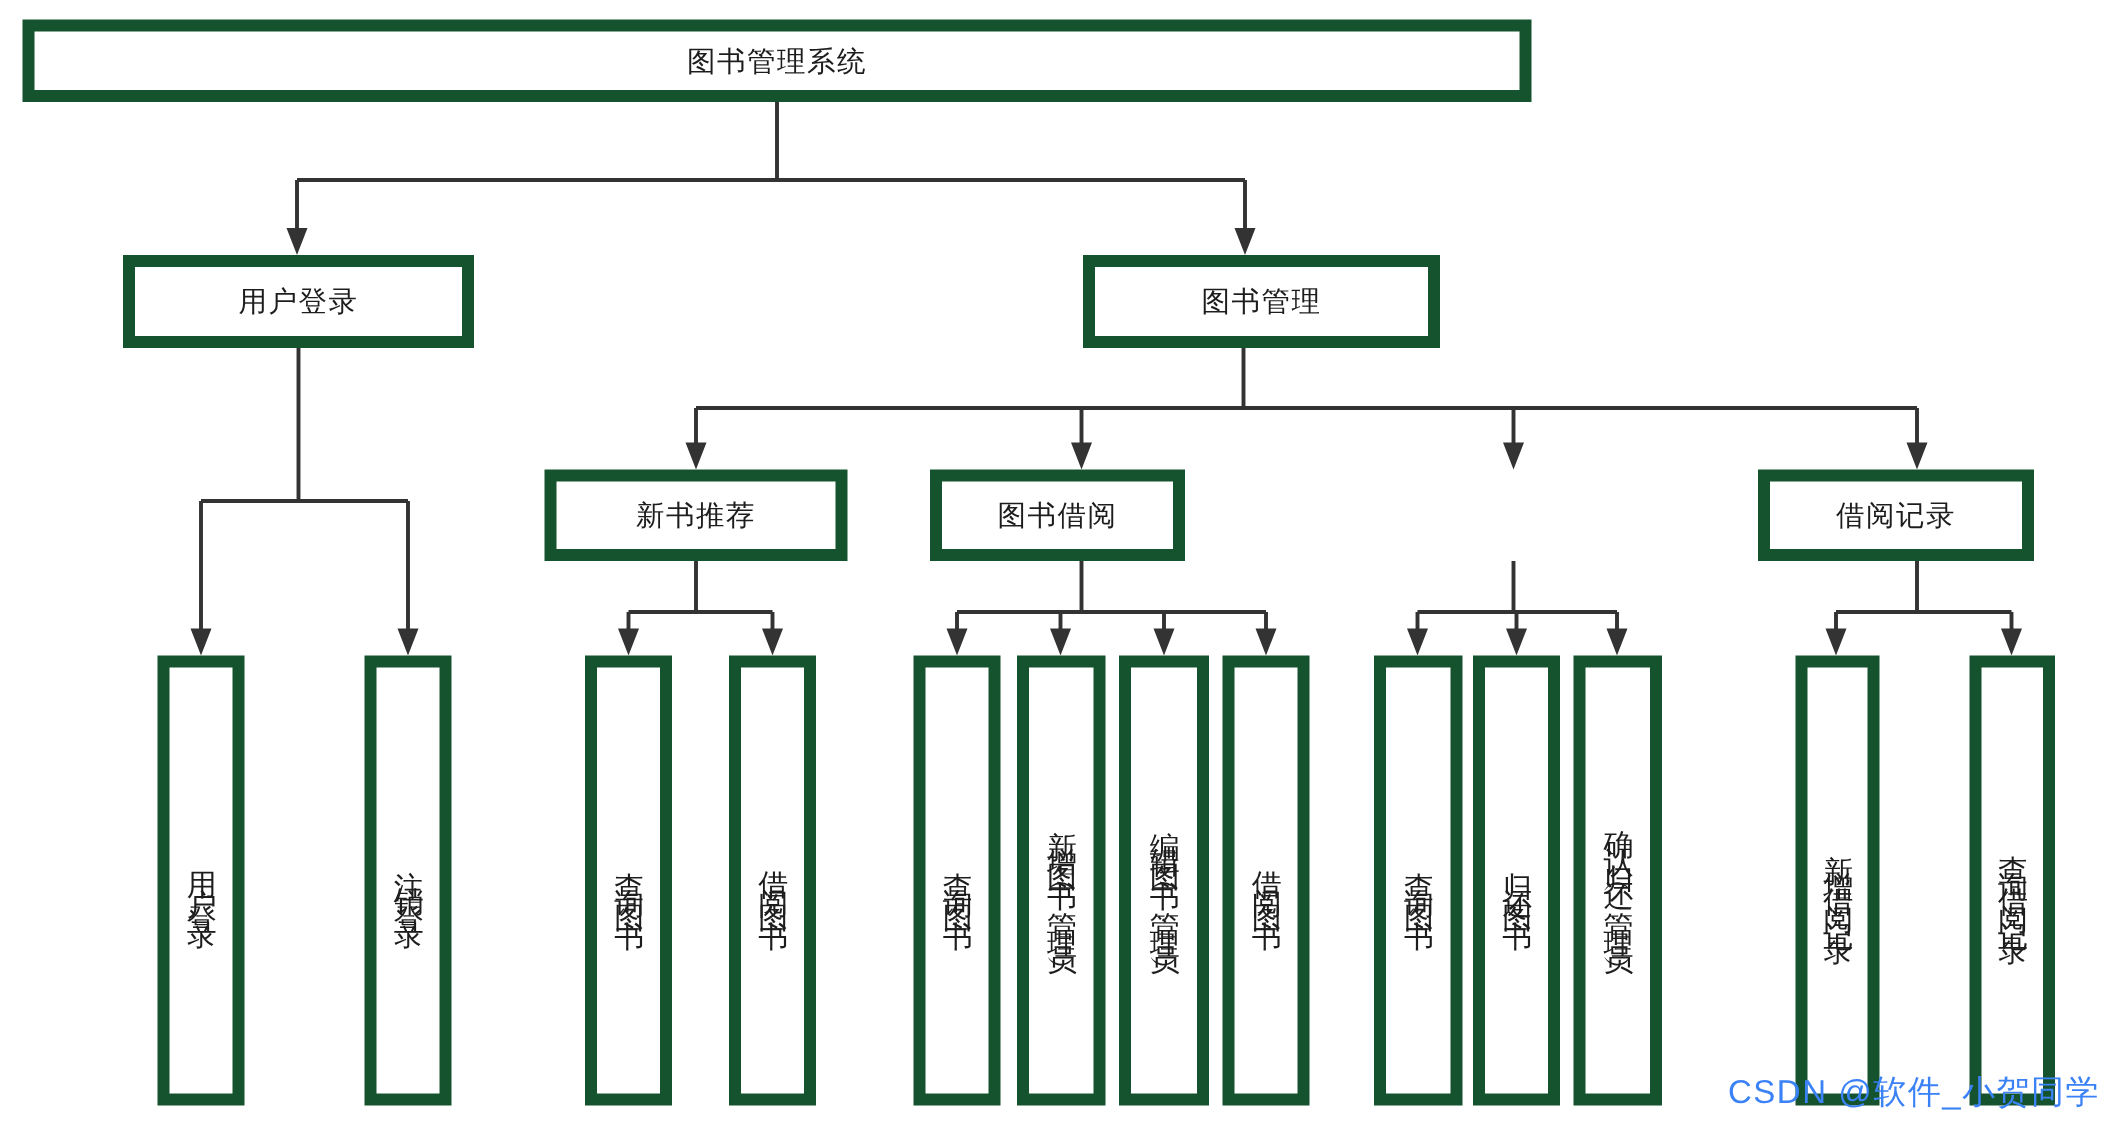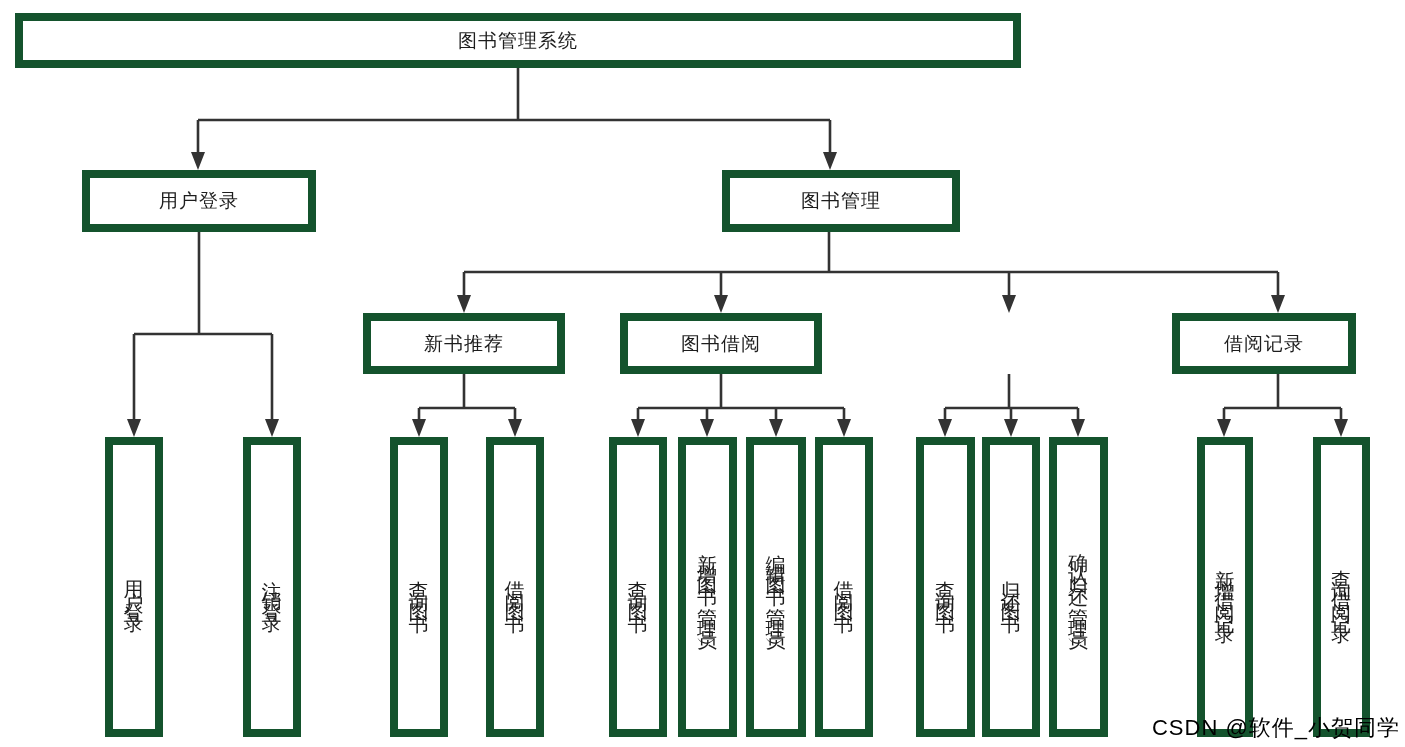--- a/index.html
+++ b/index.html
@@ -26,38 +26,38 @@
     align-items: center;
     justify-content: center;
     color: #1d1d1d;
   }
   .hbox { font-size: 19px; letter-spacing: 1px; white-space: nowrap; }
   .root-box  { left: 15px;  top: 13px;  width: 1006px; height: 55px; }
   .l1-login  { left: 82px;  top: 170px; width: 234px;  height: 62px; }
   .l1-mgmt   { left: 722px; top: 170px; width: 238px;  height: 62px; }
   .l2 { top: 313px; height: 61px; }
   .l2-new    { left: 363px;  width: 202px; justify-content: center; }
-  .l2-borrow { left: 620px;  width: 202px; }
+  .l2-borrow { left: 620px;  width: 170px; }
   .l2-cur    { left: 903px;  width: 212px; }
   .l2-rec    { left: 1172px; width: 184px; }
   .leaf { top: 437px; height: 300px; width: 58px; }
   .leaf span {
     writing-mode: vertical-rl;
     text-orientation: mixed;
     font-size: 20px;
     letter-spacing: 11px;
     line-height: 1;
     white-space: nowrap;
   }
   .watermark {
     position: absolute;
     right: 5px;
     bottom: 4px;
     font-size: 22px;
-    color: #000000;
+    color: #3b82f6;
     letter-spacing: 1px;
     white-space: nowrap;
   }
 </style>
 </head>
 <body>
 
 <div class="canvas">
 
   <svg class="connectors" viewBox="0 0 1405 747" xmlns="http://www.w3.org/2000/svg" aria-hidden="true">

